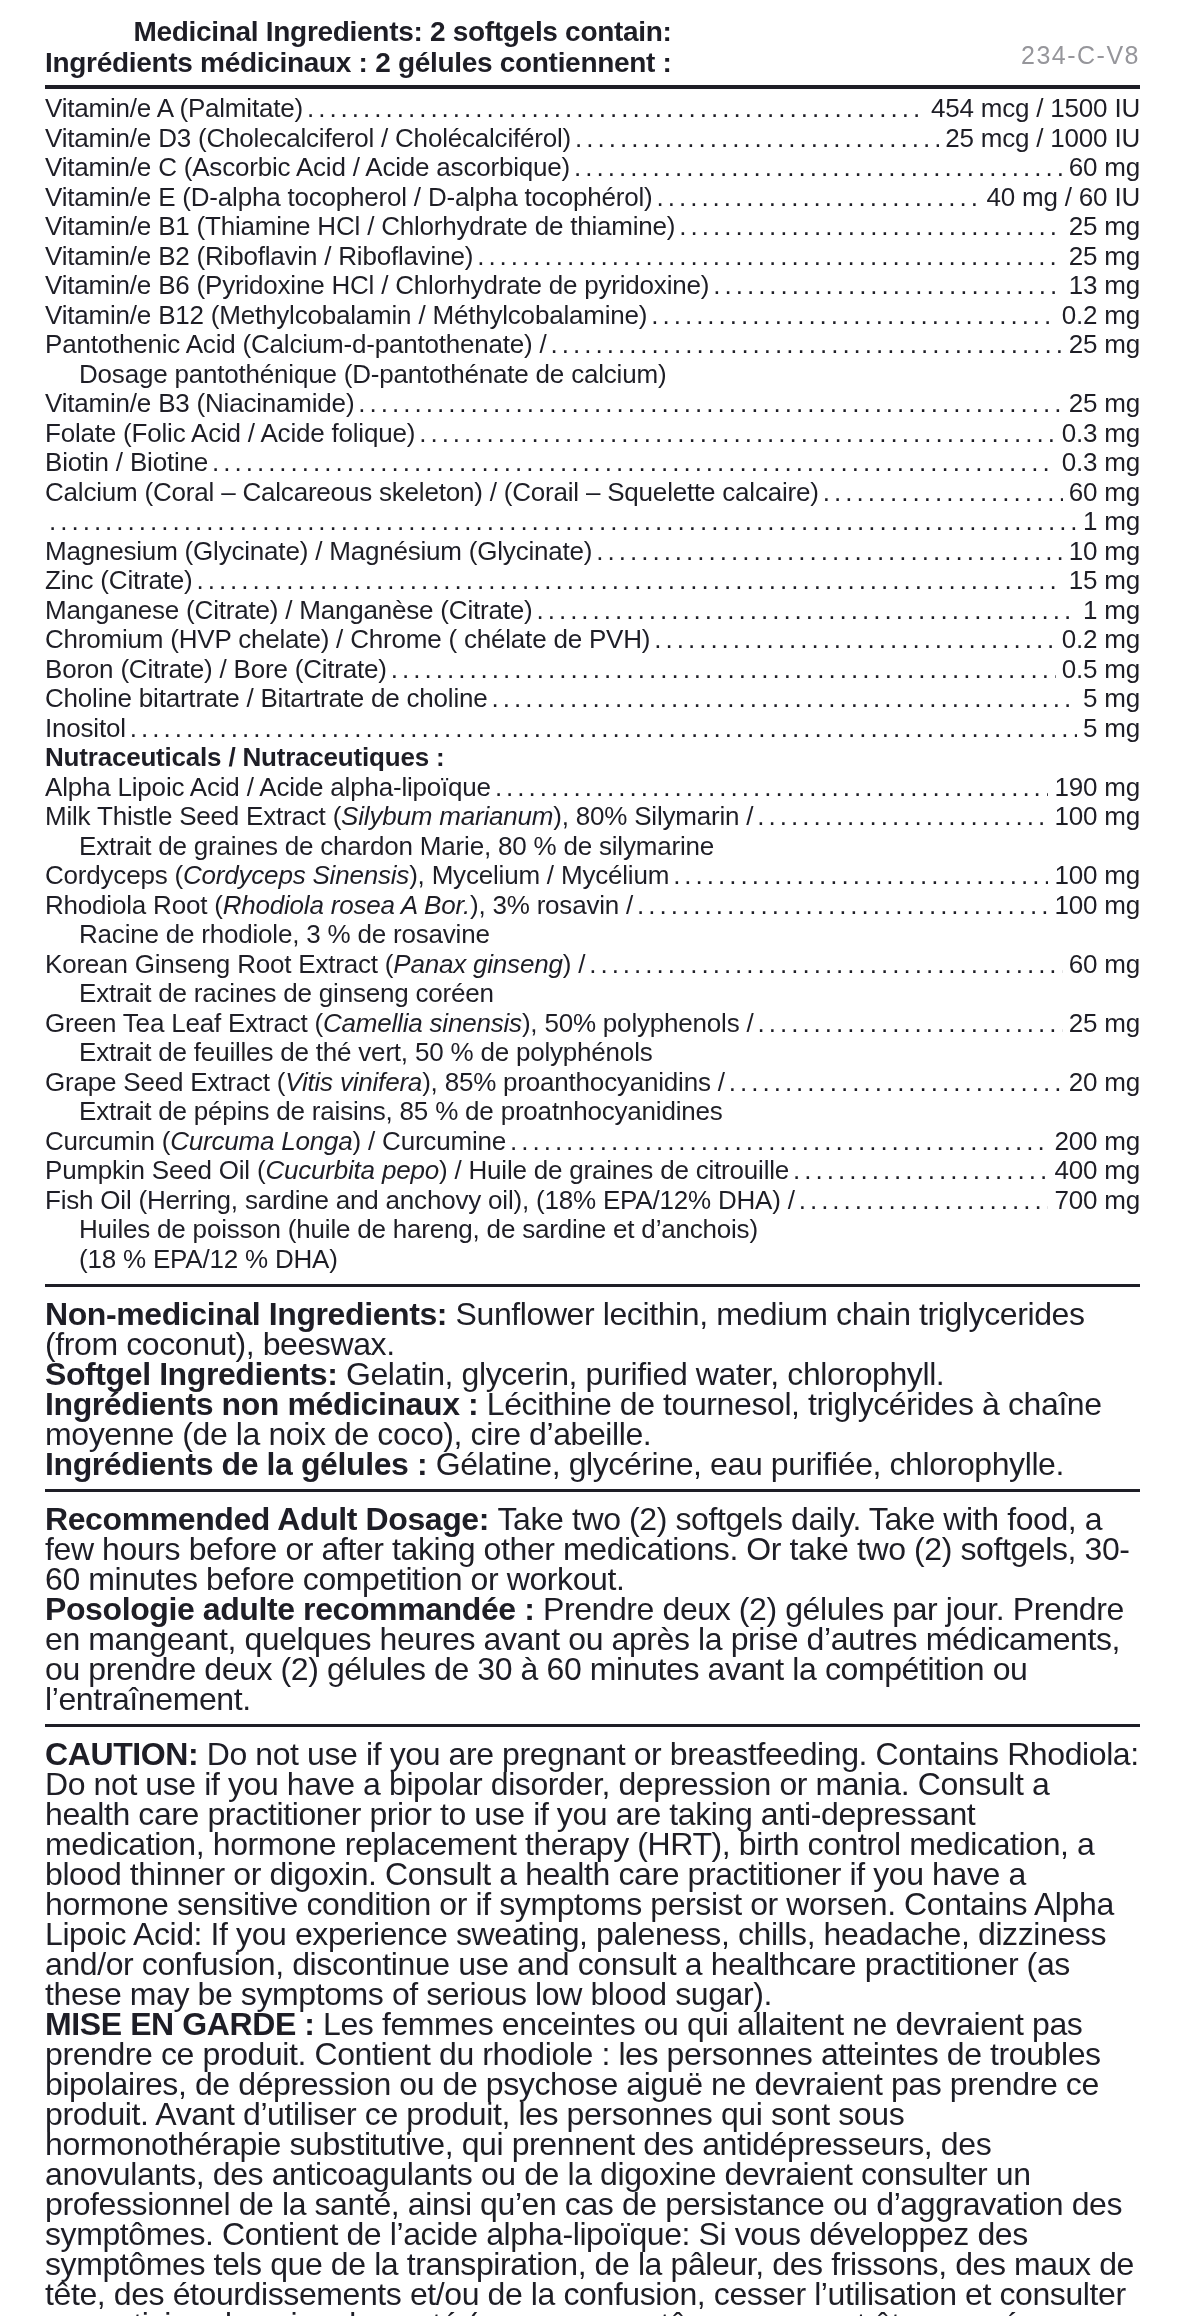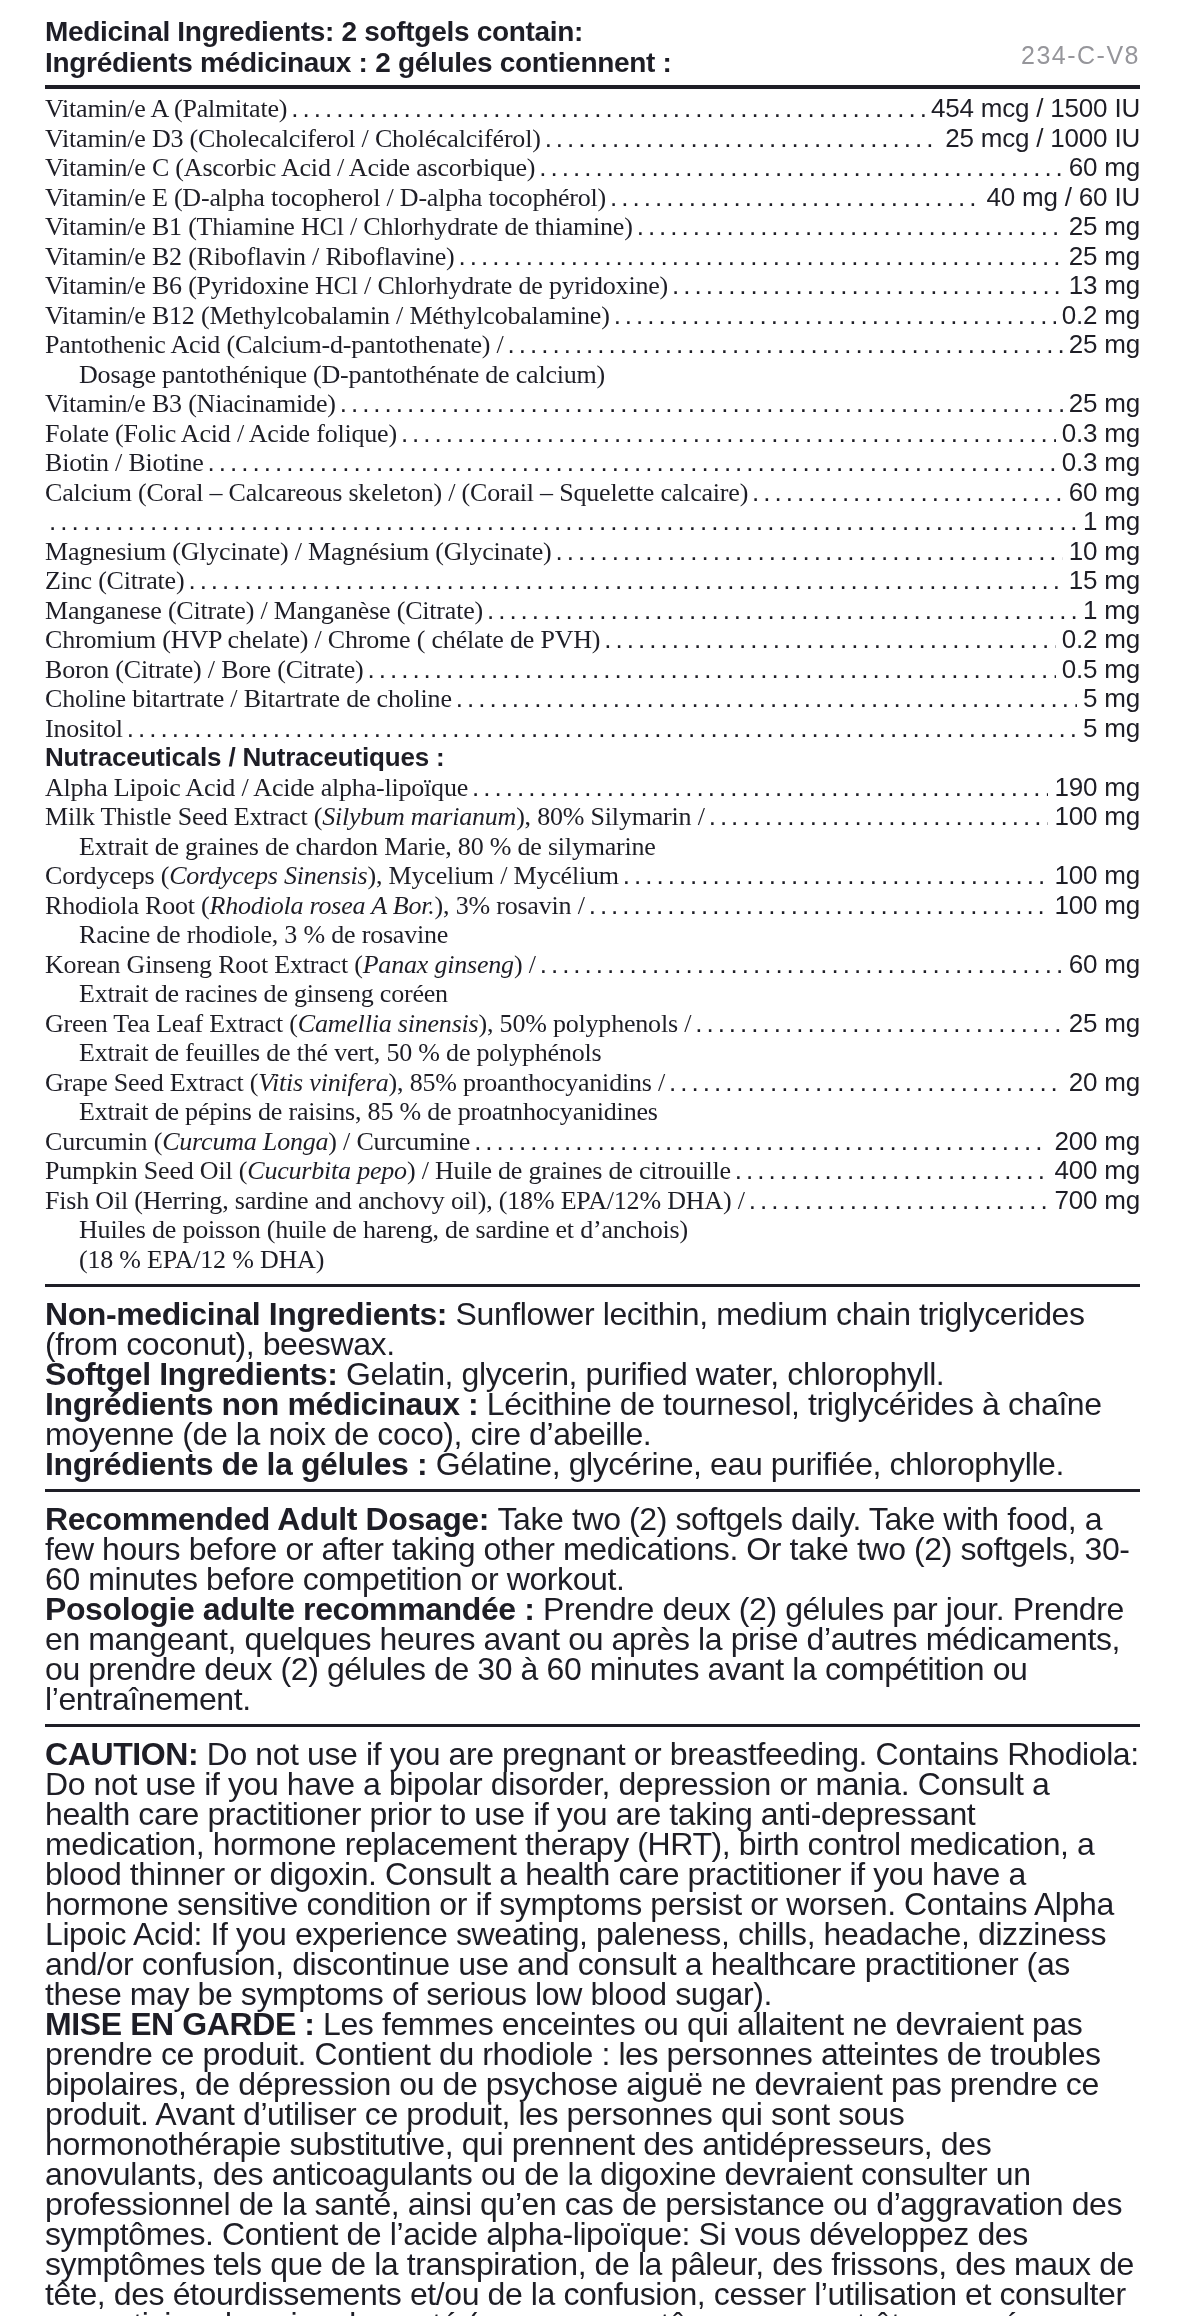--- a/index.html
+++ b/index.html
@@ -7,29 +7,29 @@
     position:relative;
     width:1177px;height:2316px;
     box-sizing:border-box;
     padding:16px 37px 0 45px;
     background:#ffffff;
     font-family:"Liberation Sans", sans-serif;
     color:#1e1e26;
     overflow:hidden;
   }
   .header{display:flex;justify-content:space-between;align-items:flex-start;}
-  .title{font-size:28px;font-weight:bold;line-height:31px;letter-spacing:-0.3px;}
+  .title{font-size:28px;font-weight:bold;line-height:31px;letter-spacing:-0.3px;text-align:right;}
   .code{color:#96969b;font-size:25px;line-height:28px;letter-spacing:1.5px;padding-top:2px;margin-top:23px;}
   .rule{height:3px;background:#1e1e26;margin:10px 0 12px;}
   .rule-title{height:4px;margin:7px 0 5px;}
   .ing-list{font-size:26px;letter-spacing:-0.2px;}
   .ing-row{display:flex;align-items:baseline;line-height:29.5px;height:29.5px;white-space:nowrap;}
   .ing-row.indent{padding-left:34px;}
   .ing-header{font-weight:bold;line-height:29.5px;height:29.5px;}
-  .ing-name{white-space:nowrap;font-family:Liberation Serif, serif;}
+  .ing-name{white-space:nowrap;}
   .ing-name i{font-style:italic;}
   .dots{flex:1 1 auto;overflow:hidden;white-space:nowrap;margin:0 6px 0 4px;min-width:8px;}
   .dots::after{
     content:"..........................................................................................................................";
     letter-spacing:4px;
   }
   .ing-value{white-space:nowrap;}
   .section p{margin:0;font-size:32px;line-height:30px;letter-spacing:-0.4px;}
   .section strong{font-weight:bold;}
 </style>

